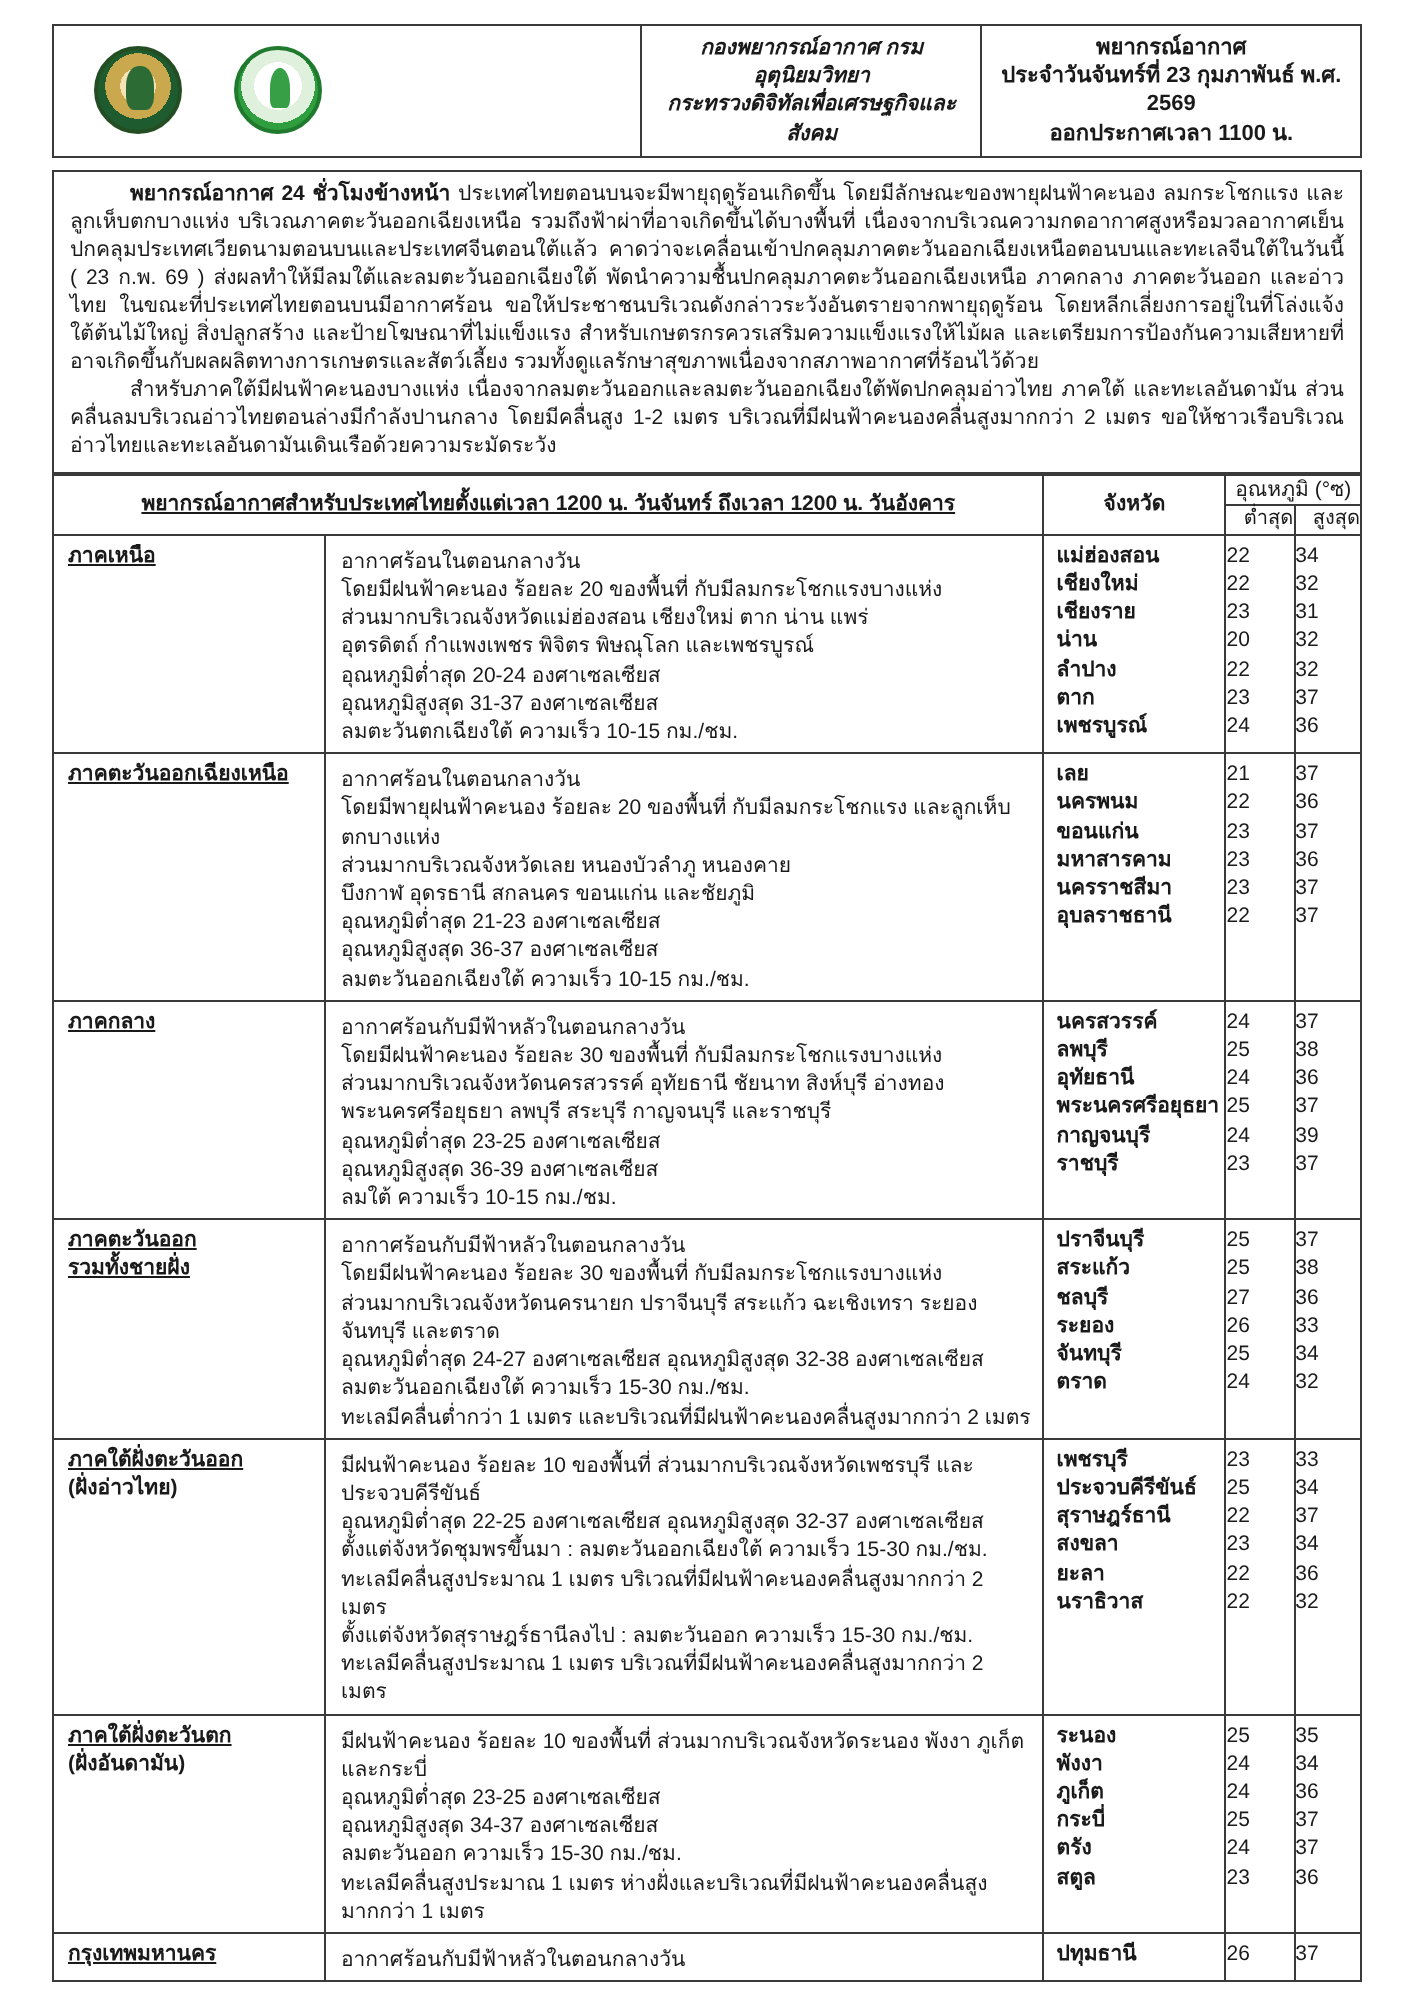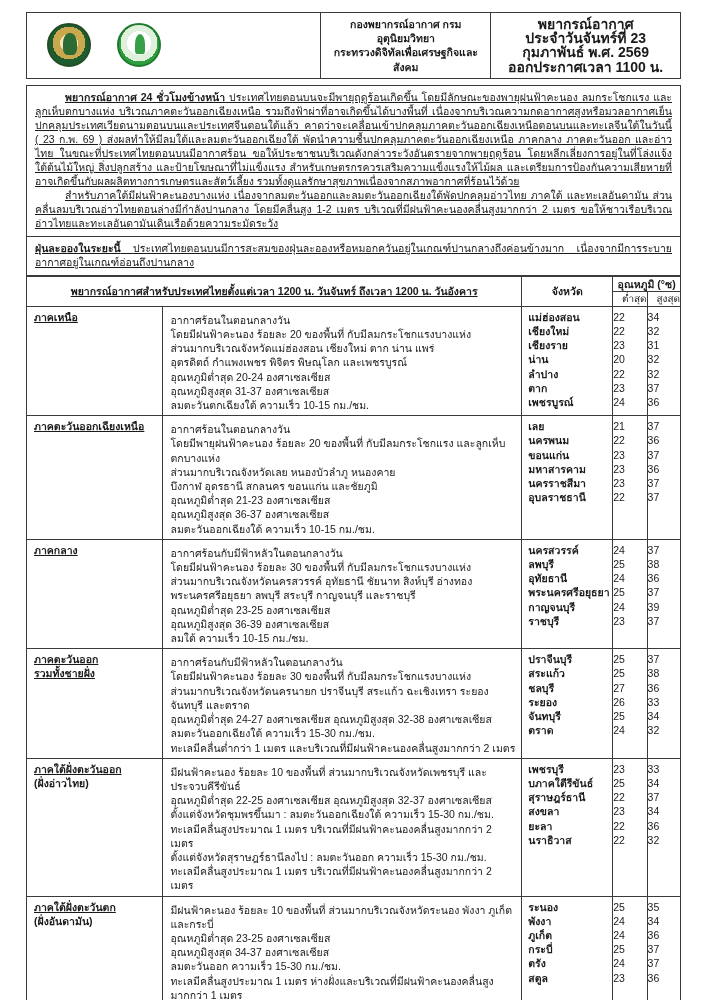--- a/index.html
+++ b/index.html
@@ -28,42 +28,42 @@
     background: #2c6b33; border-radius: 45% 45% 30% 30%;
   }
   .seal-min {
     background: radial-gradient(circle at 50% 45%, #ffffff 0 40%, #dff0dd 40% 62%, #2f9e3f 62% 100%);
     border: 2px solid #1f7a2e;
   }
   .seal-min::after {
     content: ""; position: absolute; left: 16px; top: 9px; width: 10px; height: 20px;
     background: #37a047; border-radius: 50% 50% 20% 20%;
   }
-  .hdr-center { width: 26%; text-align: center; font-weight: bold; font-size: 10.5px; line-height: 18px; }
-  .hdr-right { width: 29%; text-align: center; font-weight: bold; font-size: 14px; line-height: 14px; }
+  .hdr-center { width: 26%; text-align: center; font-weight: bold; font-size: 10.5px; line-height: 18px; font-style: italic; }
+  .hdr-right { width: 29%; text-align: center; font-weight: bold; font-size: 11px; line-height: 14px; }
 
   
   .box { border: 1.6px solid #3a3a3a; border-top: none; padding: 4px 8px 6px 8px; }
   .box.first { border-top: 1.6px solid #3a3a3a; margin-top: 6px; }
-  .para { text-align: justify; text-decoration: underline; }
+  .para { text-align: justify; }
   .para + .para { margin-top: 0; }
   .indent { text-indent: 30px; }
   b.lead { font-weight: bold; }
 
   
   table.fc { width: 100%; border-collapse: collapse; table-layout: fixed; }
   table.fc th, table.fc td { border: 1.4px solid #3a3a3a; vertical-align: top; }
   col.c-region { width: 135px; }
   col.c-fore { width: 355px; }
   col.c-prov { width: 90px; }
   col.c-min { width: 34px; }
   col.c-max { width: 33px; }
   .fc-head { text-align: center; font-weight: bold; vertical-align: middle !important; }
   .fc-head .und { text-decoration: underline; }
-  .temp-head { font-weight: bold; text-align: center; }
+  .temp-head { font-weight: normal; text-align: center; }
   .minmax { font-weight: normal; text-align: right; font-size: 10px; }
   td.region-name { padding: 3px 4px 3px 7px; font-weight: bold; }
   td.region-name .rn-main { text-decoration: underline; }
   td.region-name .rn-sub { text-decoration: none; }
   td.forecast { padding: 6px 4px 3px 7px; }
   td.forecast div { white-space: normal; }
   td.prov-names { padding: 3px 2px 3px 6px; font-weight: bold; }
   td.prov-min, td.prov-max { padding: 3px 0; text-align: left; }
   td div { line-height: 14.2px; }
 </style>
@@ -92,23 +92,20 @@
       </td>
     </tr>
   </tbody>
     </table>
 
   <div class="box first">
     <p class="para indent"><b class="lead">พยากรณ์อากาศ 24 ชั่วโมงข้างหน้า</b> <span>ประเทศไทยตอนบนจะมีพายุฤดูร้อนเกิดขึ้น โดยมีลักษณะของพายุฝนฟ้าคะนอง ลมกระโชกแรง และลูกเห็บตกบางแห่ง บริเวณภาคตะวันออกเฉียงเหนือ รวมถึงฟ้าผ่าที่อาจเกิดขึ้นได้บางพื้นที่ เนื่องจากบริเวณความกดอากาศสูงหรือมวลอากาศเย็นปกคลุมประเทศเวียดนามตอนบนและประเทศจีนตอนใต้แล้ว คาดว่าจะเคลื่อนเข้าปกคลุมภาคตะวันออกเฉียงเหนือตอนบนและทะเลจีนใต้ในวันนี้ ( 23 ก.พ. 69 ) ส่งผลทำให้มีลมใต้และลมตะวันออกเฉียงใต้ พัดนำความชื้นปกคลุมภาคตะวันออกเฉียงเหนือ ภาคกลาง ภาคตะวันออก และอ่าวไทย ในขณะที่ประเทศไทยตอนบนมีอากาศร้อน ขอให้ประชาชนบริเวณดังกล่าวระวังอันตรายจากพายุฤดูร้อน โดยหลีกเลี่ยงการอยู่ในที่โล่งแจ้ง ใต้ต้นไม้ใหญ่ สิ่งปลูกสร้าง และป้ายโฆษณาที่ไม่แข็งแรง สำหรับเกษตรกรควรเสริมความแข็งแรงให้ไม้ผล และเตรียมการป้องกันความเสียหายที่อาจเกิดขึ้นกับผลผลิตทางการเกษตรและสัตว์เลี้ยง รวมทั้งดูแลรักษาสุขภาพเนื่องจากสภาพอากาศที่ร้อนไว้ด้วย</span></p>
     <p class="para indent"><span>สำหรับภาคใต้มีฝนฟ้าคะนองบางแห่ง เนื่องจากลมตะวันออกและลมตะวันออกเฉียงใต้พัดปกคลุมอ่าวไทย ภาคใต้ และทะเลอันดามัน ส่วนคลื่นลมบริเวณอ่าวไทยตอนล่างมีกำลังปานกลาง โดยมีคลื่นสูง 1-2 เมตร บริเวณที่มีฝนฟ้าคะนองคลื่นสูงมากกว่า 2 เมตร ขอให้ชาวเรือบริเวณอ่าวไทยและทะเลอันดามันเดินเรือด้วยความระมัดระวัง</span></p>
   </div>
 
-  <div class="box">
-    <p class="para"><b class="lead">ฝุ่นละอองในระยะนี้</b> <span>ประเทศไทยตอนบนมีการสะสมของฝุ่นละอองหรือหมอกควันอยู่ในเกณฑ์ปานกลางถึงค่อนข้างมาก เนื่องจากมีการระบายอากาศอยู่ในเกณฑ์อ่อนถึงปานกลาง</span></p>
-  </div>
 
   <table class="fc">
     <colgroup>
       <col class="c-region">
         <col class="c-fore">
         <col class="c-prov">
         <col class="c-min">
         <col class="c-max">
     </colgroup>
     <thead>
@@ -290,21 +287,21 @@
       <td class="forecast">
             <div>มีฝนฟ้าคะนอง ร้อยละ 10 ของพื้นที่ ส่วนมากบริเวณจังหวัดเพชรบุรี และประจวบคีรีขันธ์</div>
             <div>อุณหภูมิต่ำสุด 22-25 องศาเซลเซียส อุณหภูมิสูงสุด 32-37 องศาเซลเซียส</div>
             <div>ตั้งแต่จังหวัดชุมพรขึ้นมา : ลมตะวันออกเฉียงใต้ ความเร็ว 15-30 กม./ชม.</div>
             <div>ทะเลมีคลื่นสูงประมาณ 1 เมตร บริเวณที่มีฝนฟ้าคะนองคลื่นสูงมากกว่า 2 เมตร</div>
             <div>ตั้งแต่จังหวัดสุราษฎร์ธานีลงไป : ลมตะวันออก ความเร็ว 15-30 กม./ชม.</div>
             <div>ทะเลมีคลื่นสูงประมาณ 1 เมตร บริเวณที่มีฝนฟ้าคะนองคลื่นสูงมากกว่า 2 เมตร</div>
           </td>
       <td class="prov-names">
             <div>เพชรบุรี</div>
-            <div>บภาคใตีรีขันธ์</div>
+            <div>ประจวบคีรีขันธ์</div>
             <div>สุราษฎร์ธานี</div>
             <div>สงขลา</div>
             <div>ยะลา</div>
             <div>นราธิวาส</div>
           </td>
       <td class="prov-min">
             <div>23</div>
             <div>25</div>
             <div>22</div>
             <div>23</div>

